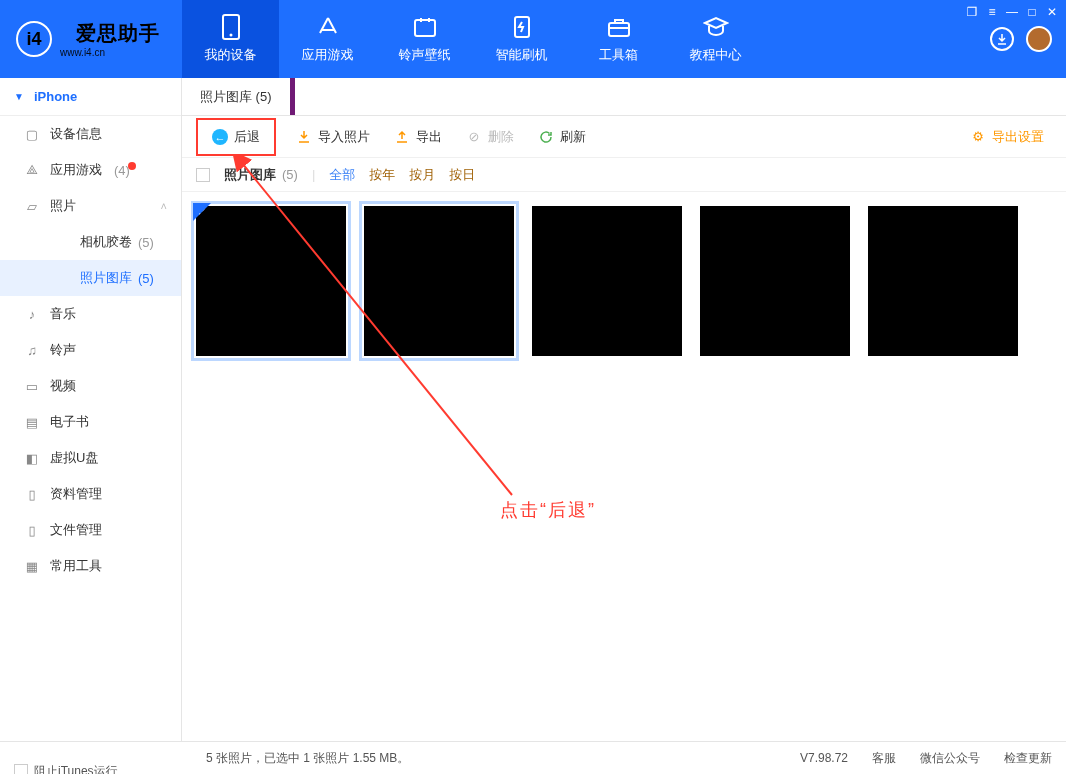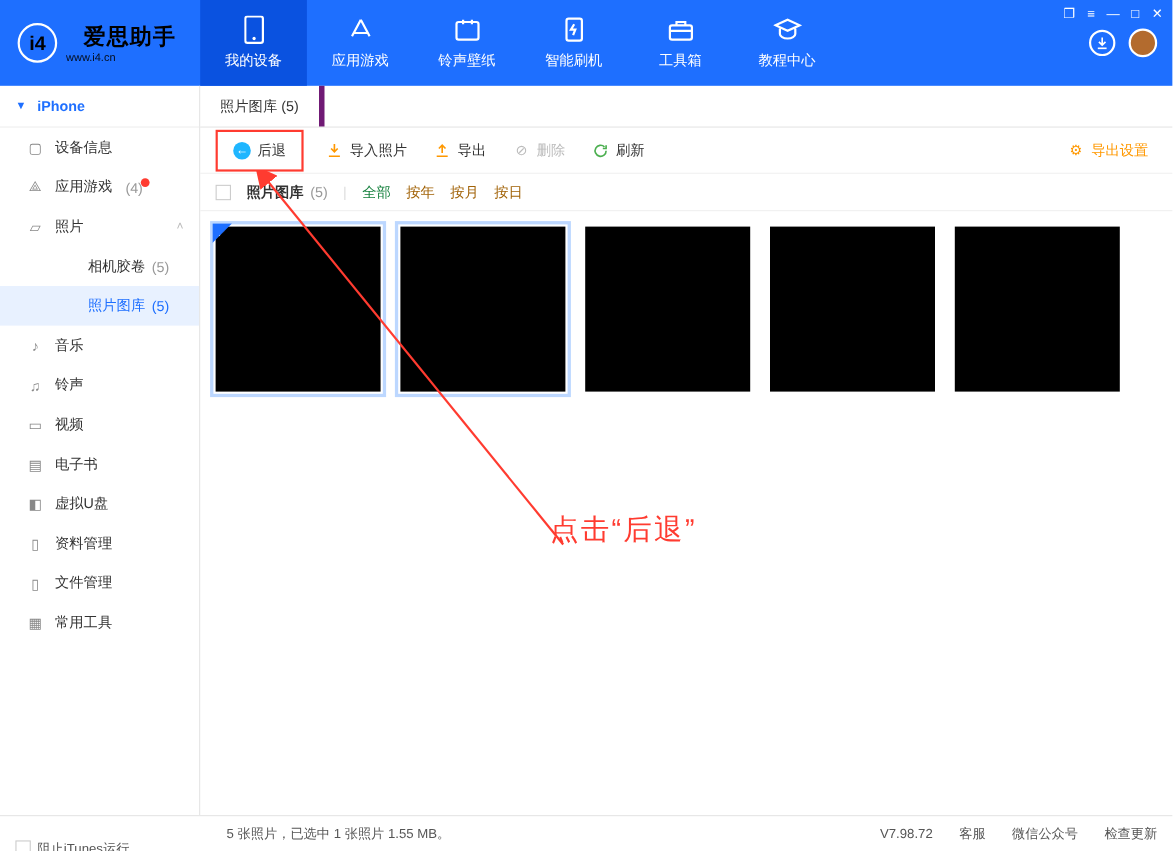--- a/index.html
+++ b/index.html
@@ -46,28 +46,28 @@
 .tool-btn .ic { display: inline-flex; width: 16px; height: 16px; align-items: center; justify-content: center; }
 .tool-btn.disabled { color: #bbb; cursor: default; }
 .back-box { border: 2px solid #ff3b30; padding: 8px 14px; display: flex; align-items: center; gap: 6px; margin-right: 4px; }
 .back-circle { width: 16px; height: 16px; border-radius: 50%; background: #1fb6ff; display: flex; align-items: center; justify-content: center; color: #fff; font-size: 11px; }
 .spacer { flex: 1; }
 .export-settings { color: #ff9800; display: flex; align-items: center; gap: 6px; }
 
 .filter-bar { height: 34px; display: flex; align-items: center; padding: 0 14px; gap: 14px; border-bottom: 1px solid #f0f0f0; font-size: 13px; }
 .filter-bar .chk { width: 14px; height: 14px; border: 1px solid #ccc; }
 .filter-link { color: #a16207; cursor: pointer; }
-.filter-link.active { color: #15803d; }
+.filter-link.active { color: #3b82f6; }
 
 .grid { padding: 14px; display: flex; gap: 18px; }
 .thumb { width: 150px; height: 150px; background: #000; position: relative; }
 .thumb.framed { outline: 3px solid #bcd7ff; outline-offset: 2px; }
 .thumb .check { position: absolute; top: -3px; left: -3px; width: 18px; height: 18px; background: #1e6fff; color: #fff; font-size: 12px; display: flex; align-items: center; justify-content: center; clip-path: polygon(0 0, 100% 0, 0 100%); padding: 1px 0 0 1px; }
 
-.annotation { position: absolute; left: 500px; top: 464px; font-size: 26px; color: #ff3b30; letter-spacing: 2px; }
+.annotation { position: absolute; left: 500px; top: 498px; font-size: 18px; color: #ff3b30; letter-spacing: 2px; }
 .arrow-svg { position: absolute; left: 232px; top: 155px; pointer-events: none; }
 
 .statusbar { height: 33px; border-top: 1px solid #e5e5e5; display: flex; align-items: center; padding: 0 14px; font-size: 12px; color: #555; gap: 24px; }
 .statusbar .chk { width: 14px; height: 14px; border: 1px solid #ccc; margin-right: 6px; }
 .status-left { display: flex; align-items: center; width: 168px; margin-top: 26px; }
 .status-right { margin-left: auto; display: flex; gap: 24px; align-items: center; }
 </style>
 </head>
 <body>
 

